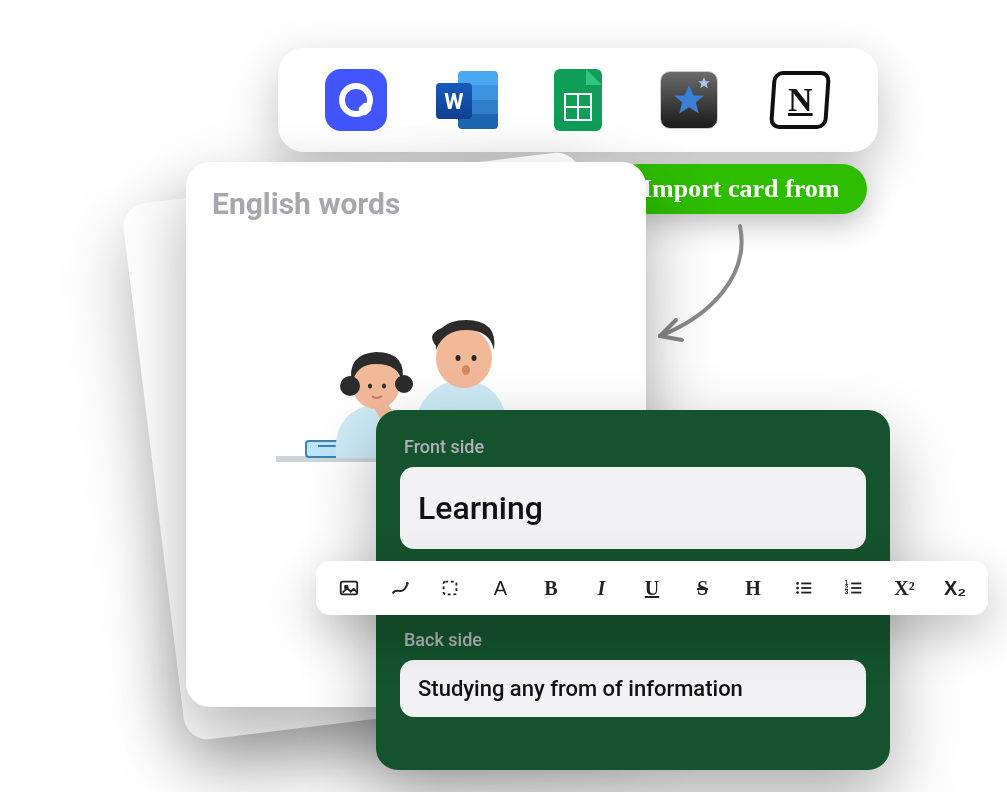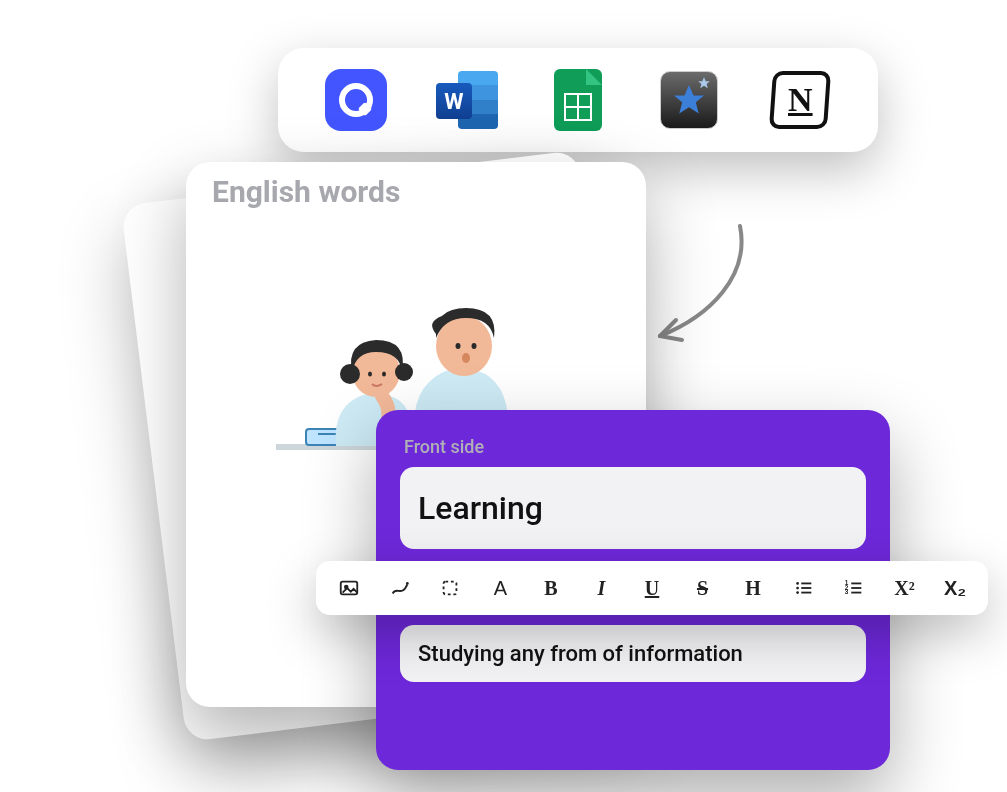--- a/index.html
+++ b/index.html
@@ -140,39 +140,39 @@
     width: 460px; height: 540px;
     background:#fff; border-radius: 24px;
     box-shadow: 0 30px 70px rgba(0,0,0,0.28);
     transform: rotate(-7deg);
   }
   .card-front {
     position:absolute; top:162px; left:186px;
     width: 460px; height: 545px;
     background:#fff; border-radius: 24px;
     box-shadow: 0 30px 70px rgba(0,0,0,0.3);
-    padding: 12px 26px;
+    padding: 24px 26px;
   }
   .card-title {
     color:#A7A7AE; font-size: 30px; font-weight: 700;
     margin-bottom: 10px;
   }
   .illus {
     width: 100%; height: 310px;
     display:flex; align-items:center; justify-content:center;
   }
 
   
   .editor {
     position:absolute;
     top: 410px;
     left: 376px;
     width: 514px;
     height: 360px;
-    background:#6d28d9;
+    background:#14532d;
     border-radius: 22px;
     box-shadow: 0 30px 70px rgba(0,0,0,0.32);
     padding: 22px 24px;
   }
   .field-label {
     color:#B0B0B6; font-size: 18px; font-weight: 500;
     margin: 4px 0 10px 4px;
   }
   .field-input {
     width:100%; background:#F2F2F4; border-radius: 14px;
@@ -238,20 +238,23 @@
           </svg>
       </div>
     </div>
     <div class="import-icon">
       <div class="icon-notion">
         <span>N</span>
       </div>
     </div>
   </div>
 
+  <div class="import-callout">
+    <span>Import card from</span>
+  </div>
 
   <svg class="arrow-svg" viewBox="0 0 120 140">
     <path d="M100 10 C 110 60, 70 100, 20 120"></path>
     <path d="M20 120 L 36 104"></path>
     <path d="M20 120 L 42 124"></path>
   </svg>
 
   <div class="card-back"></div>
   <div class="card-front">
     <div class="card-title">English words</div>
@@ -291,20 +294,21 @@
       </svg>
     </div>
   </div>
 
   <div class="editor">
     <div class="field-label">Front side</div>
     <div class="field-input front">
       <span>Learning</span>
     </div>
     <div style="height:58px"></div>
+    <div class="field-label">Back side</div>
     <div class="field-input">
       <span>Studying any from of information</span>
     </div>
   </div>
 
   <div class="fmt-toolbar">
     <div class="fmt-btn">
       <svg viewBox="0 0 24 24">
           <rect x="3" y="5" width="18" height="14" rx="2"></rect>
           <circle cx="9" cy="11" r="1.5" fill="#222"></circle>

